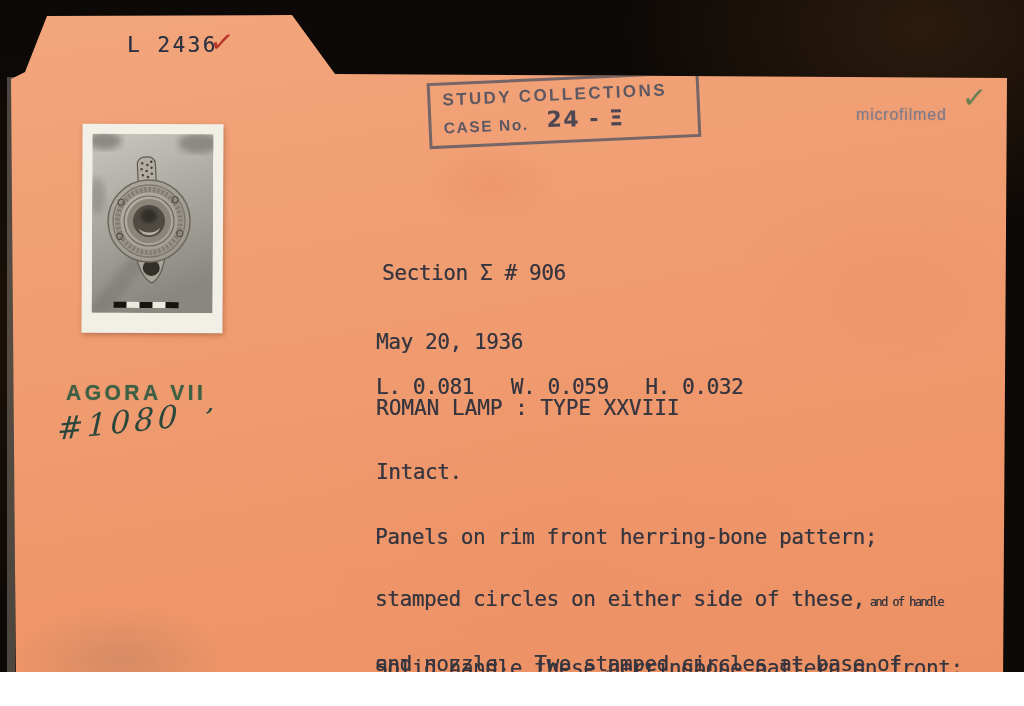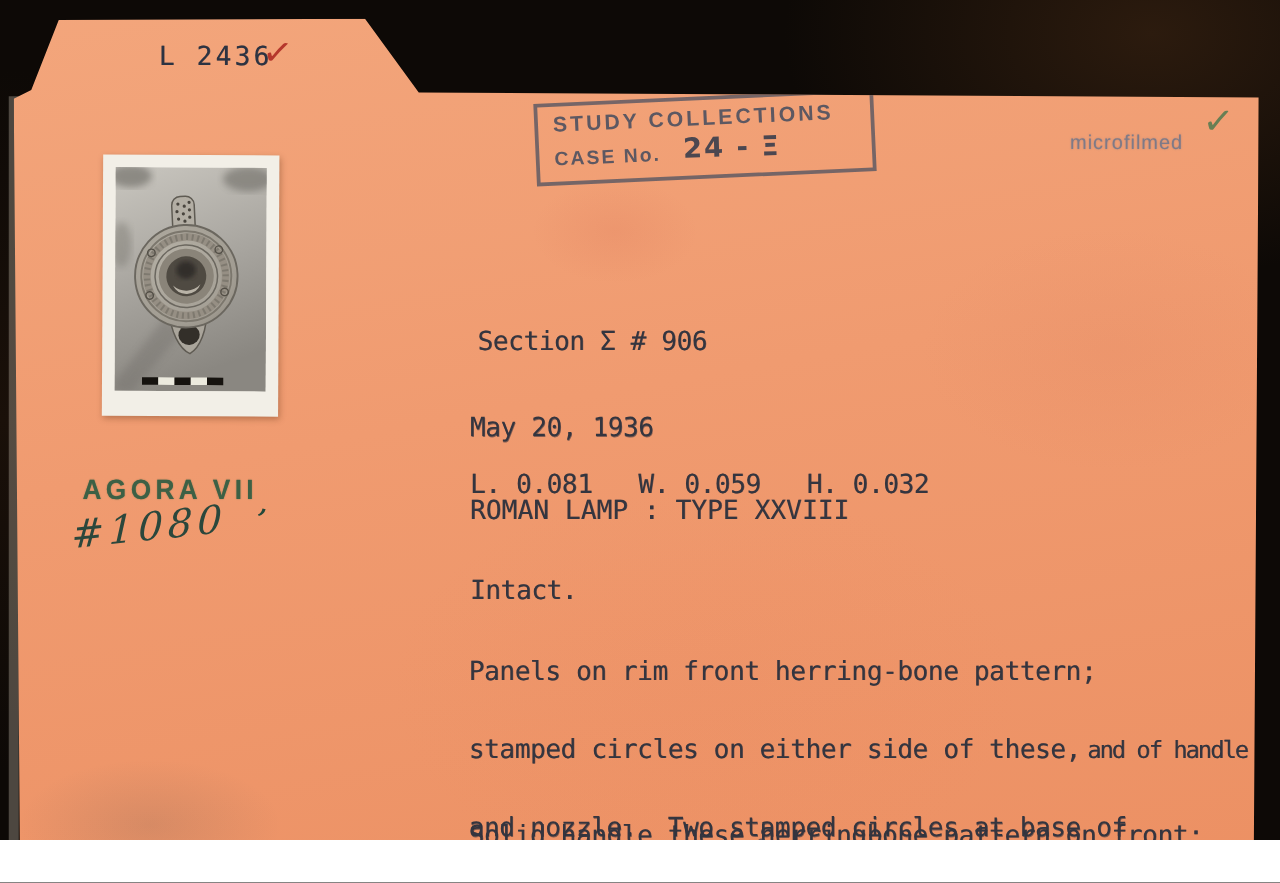--- a/index.html
+++ b/index.html
@@ -81,21 +81,21 @@
   }
   .prov1 { left:382px; top:261px; }
   .prov2 { left:366px; top:283px; }
   .date  { left:376px; top:330px; }
   .dims  { left:376px; top:375px; }
   .clsf  { left:376px; top:396px; letter-spacing:0px; }
   .cond  { left:376px; top:460px;text-align:center; }
   .para  { line-height:20.6px; }
   .p1    { left:375px; top:486px; }
   .p2    { left:375px; top:617px; }
-  .squeeze { font-size:19px; letter-spacing:-1.6px; margin-left:5px; }
+  .squeeze { font-size:12px; letter-spacing:-1.6px; margin-left:5px; }
   .pagemark {
     position:absolute; left:604px; top:665px; font-size:15px;
     color:rgba(62,62,78,0.75);
   }
 </style>
 </head>
 <body>
 
 <div class="scene">
   <div class="under-edge"></div>

